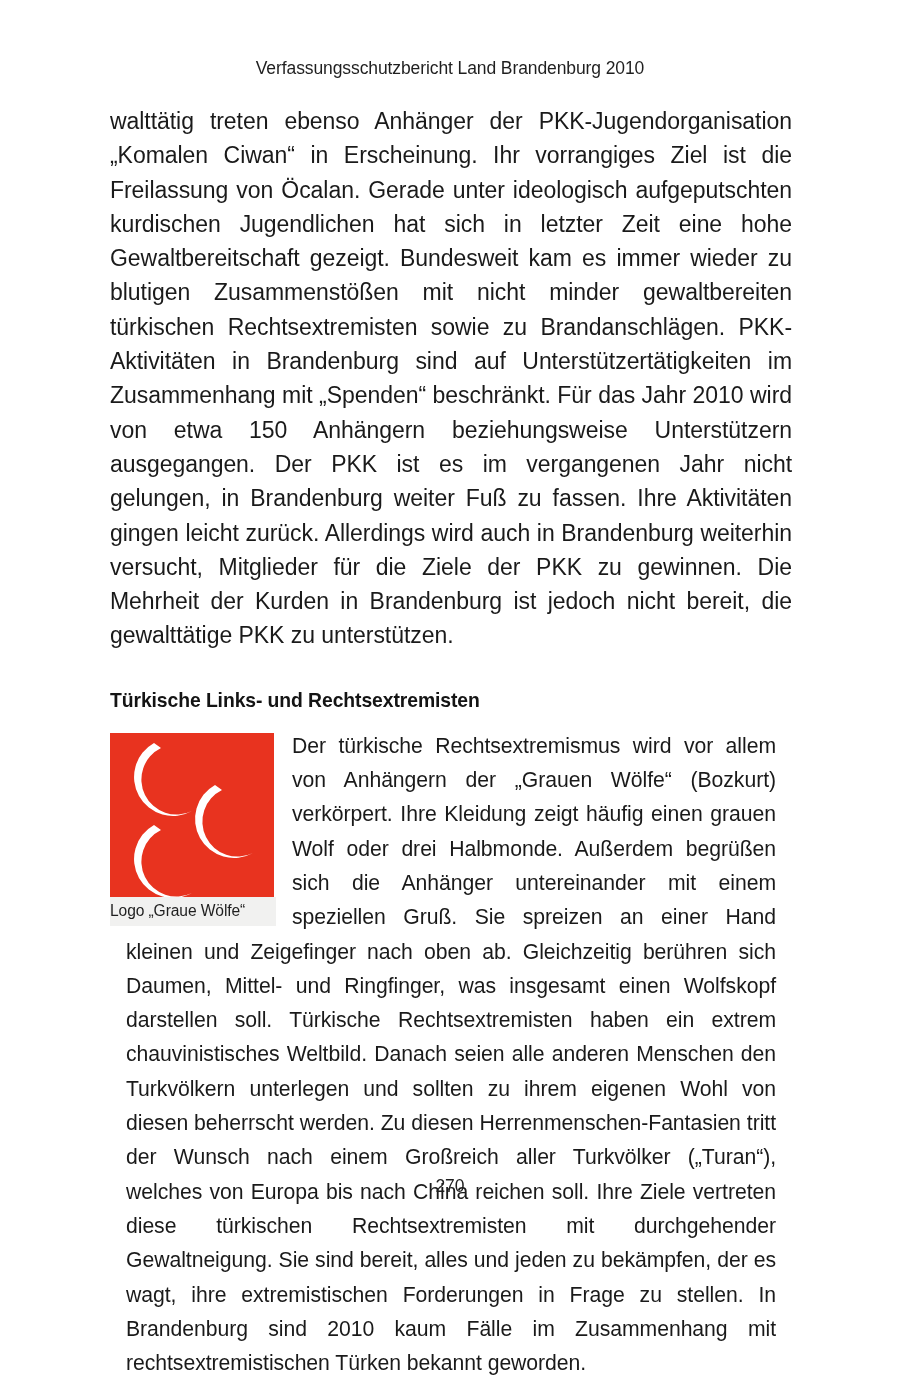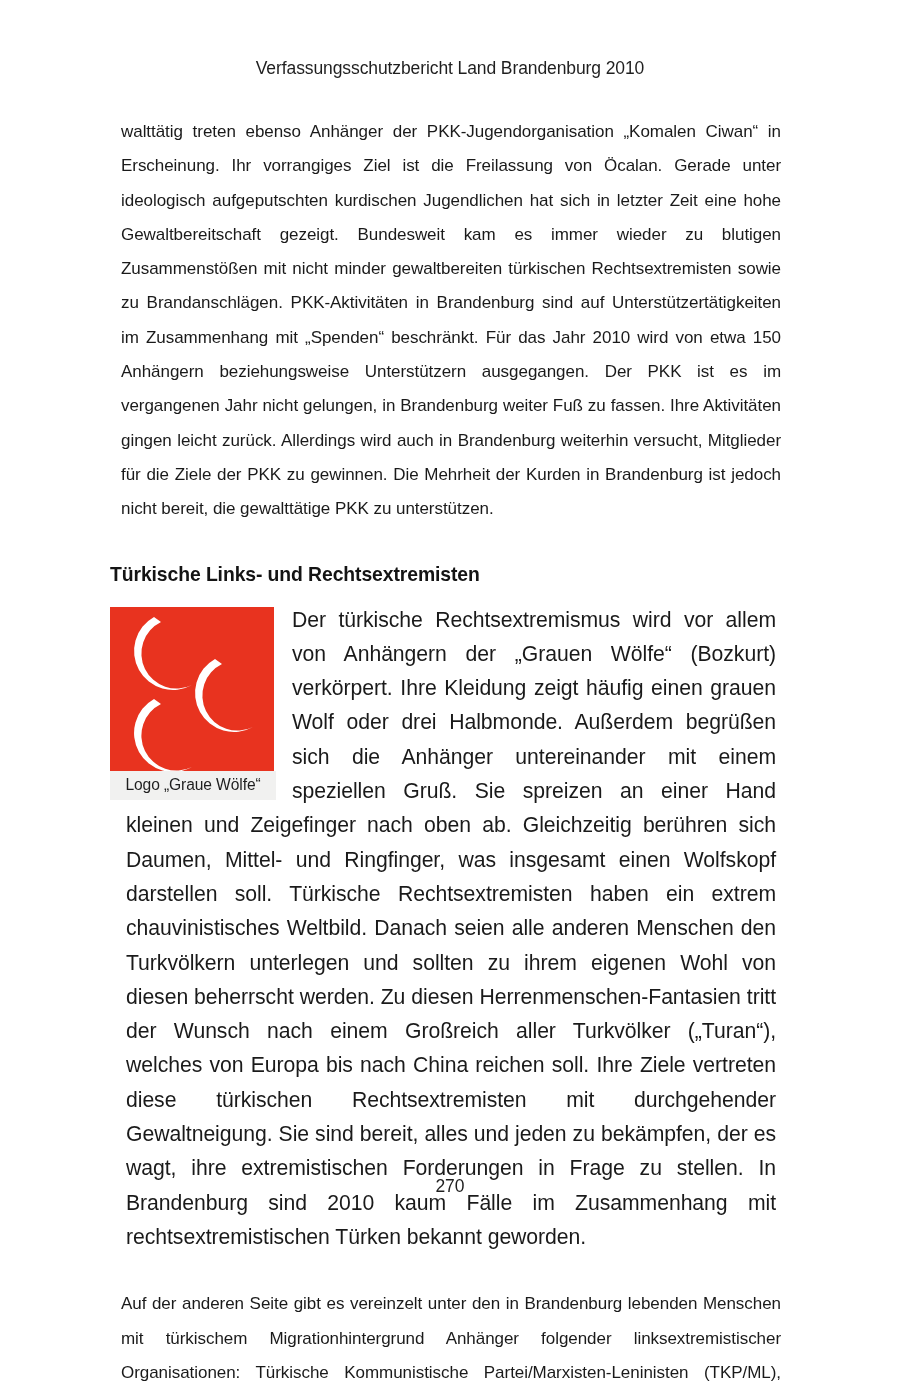--- a/index.html
+++ b/index.html
@@ -35,22 +35,22 @@
   }
 
   .content {
     position: absolute;
     left: 110px;
     top: 104px;
     width: 682px;
   }
 
   p.body-text {
-    margin: 11px;
-    font-size: 17px;
+    margin: 0;
+    font-size: 23px;
     line-height: 34.3px;
     text-align: justify;
     text-justify: inter-word;
     color: #1a1a1a;
     letter-spacing: -0.05px;
     hyphens: manual;
   }
 
   h2.section-heading {
     margin: 34px 0 14px 0;
@@ -83,21 +83,20 @@
   .logo-box svg {
     display: block;
     width: 164px;
     height: 164px;
   }
 
   .figure-caption {
     background: #f1f1f0;
     width: 166px;
     box-sizing: border-box;
-    text-align: center;
     font-size: 15.6px;
     line-height: 26px;
     padding: 1px 0 2px 0;
     color: #1f1f1f;
     letter-spacing: -0.1px;
   }
 
   .wrapped-para {
     margin: 16px;
     font-size: 21.2px;

